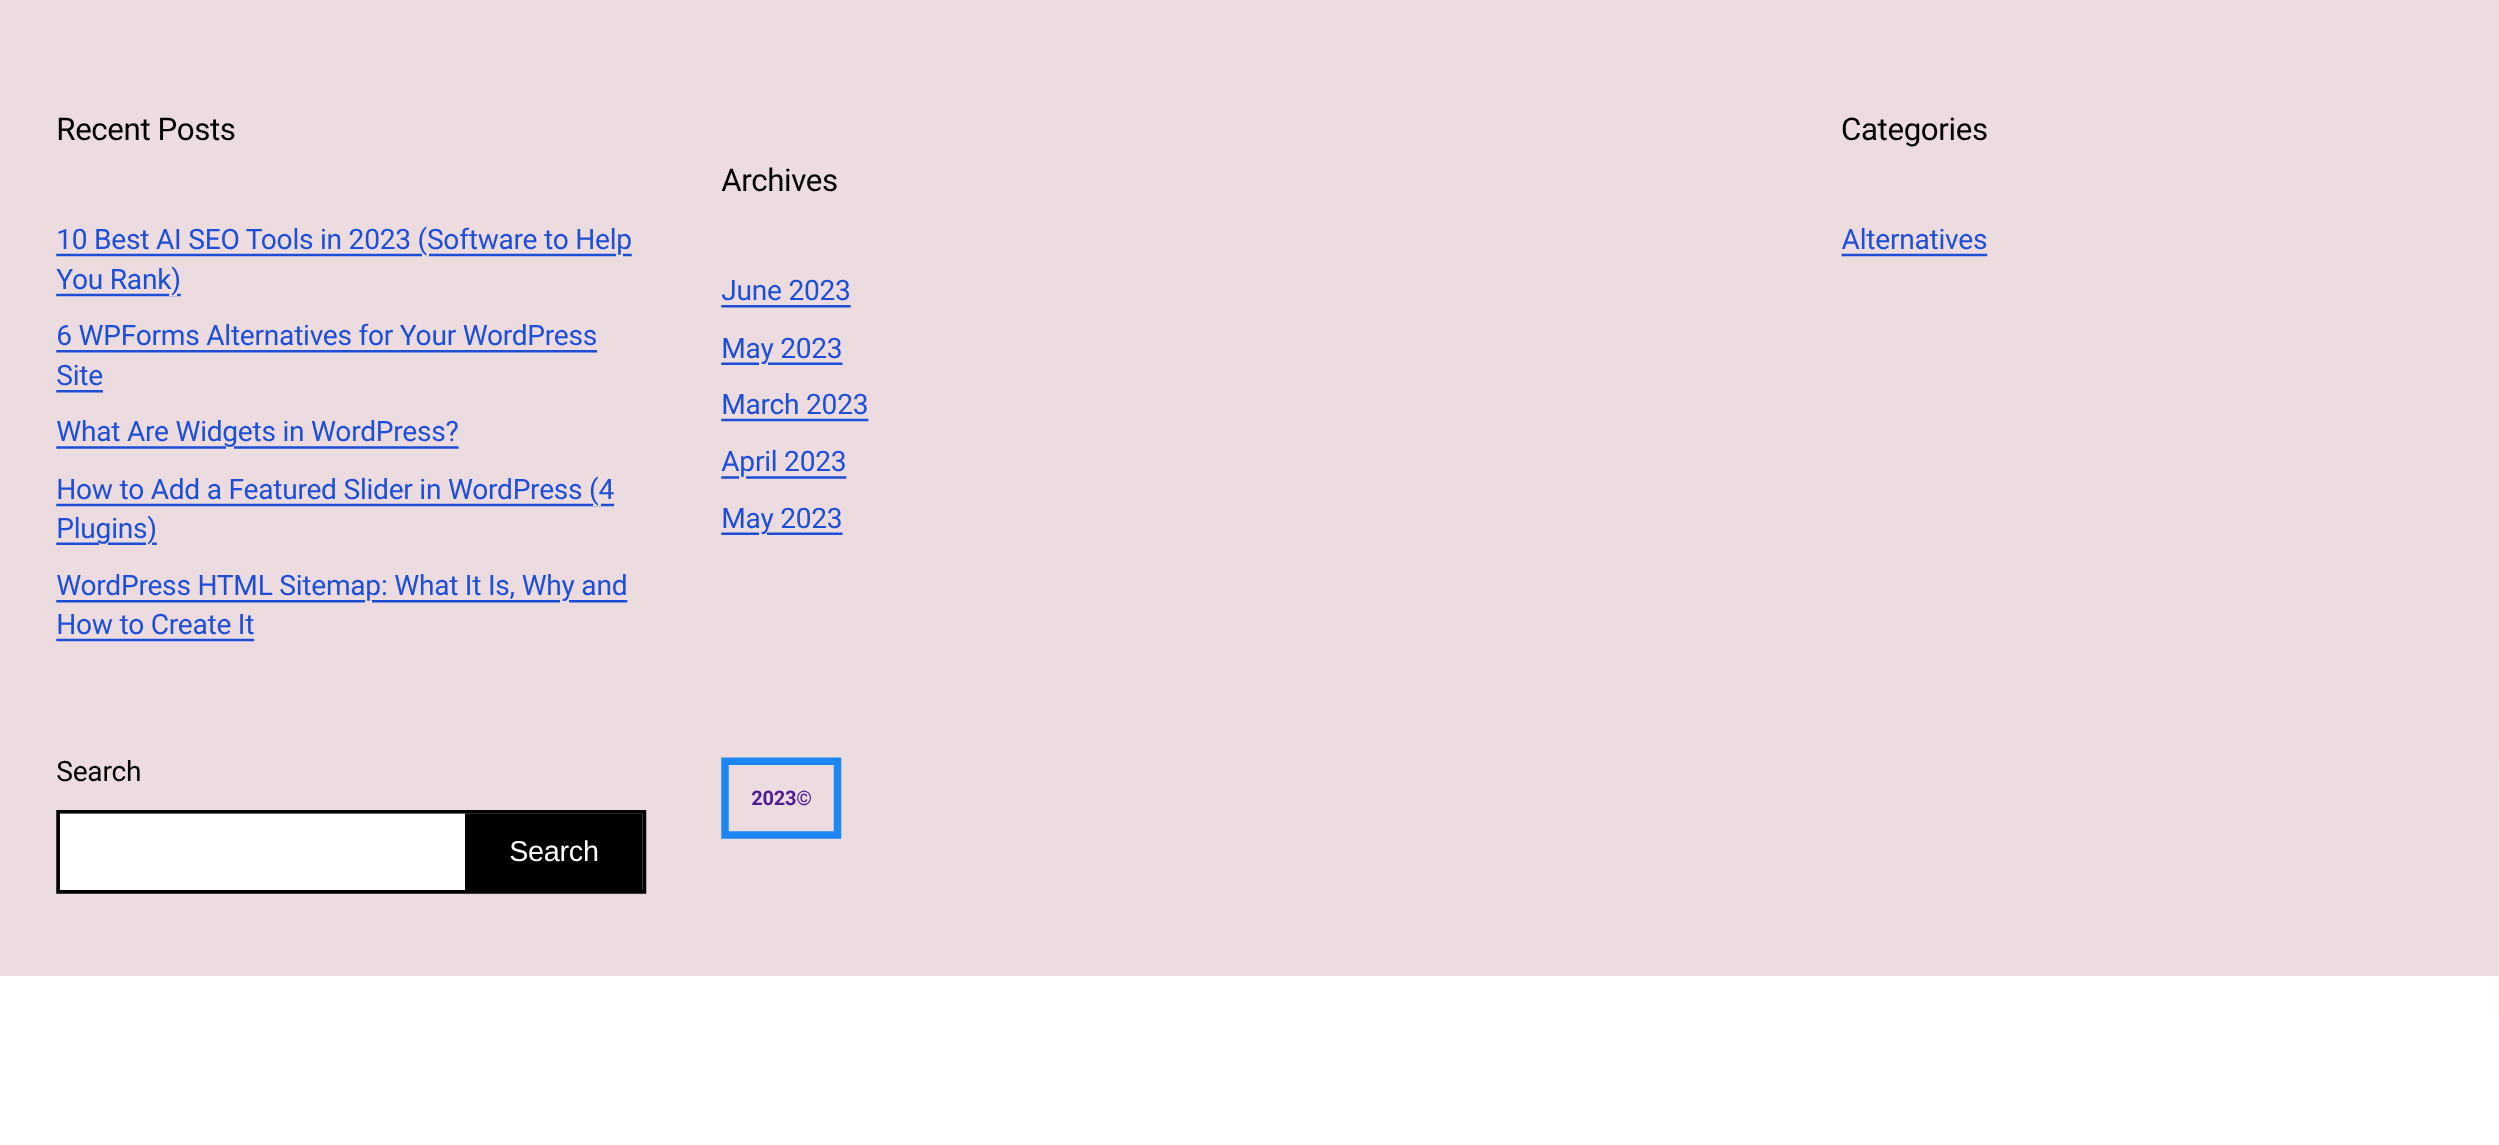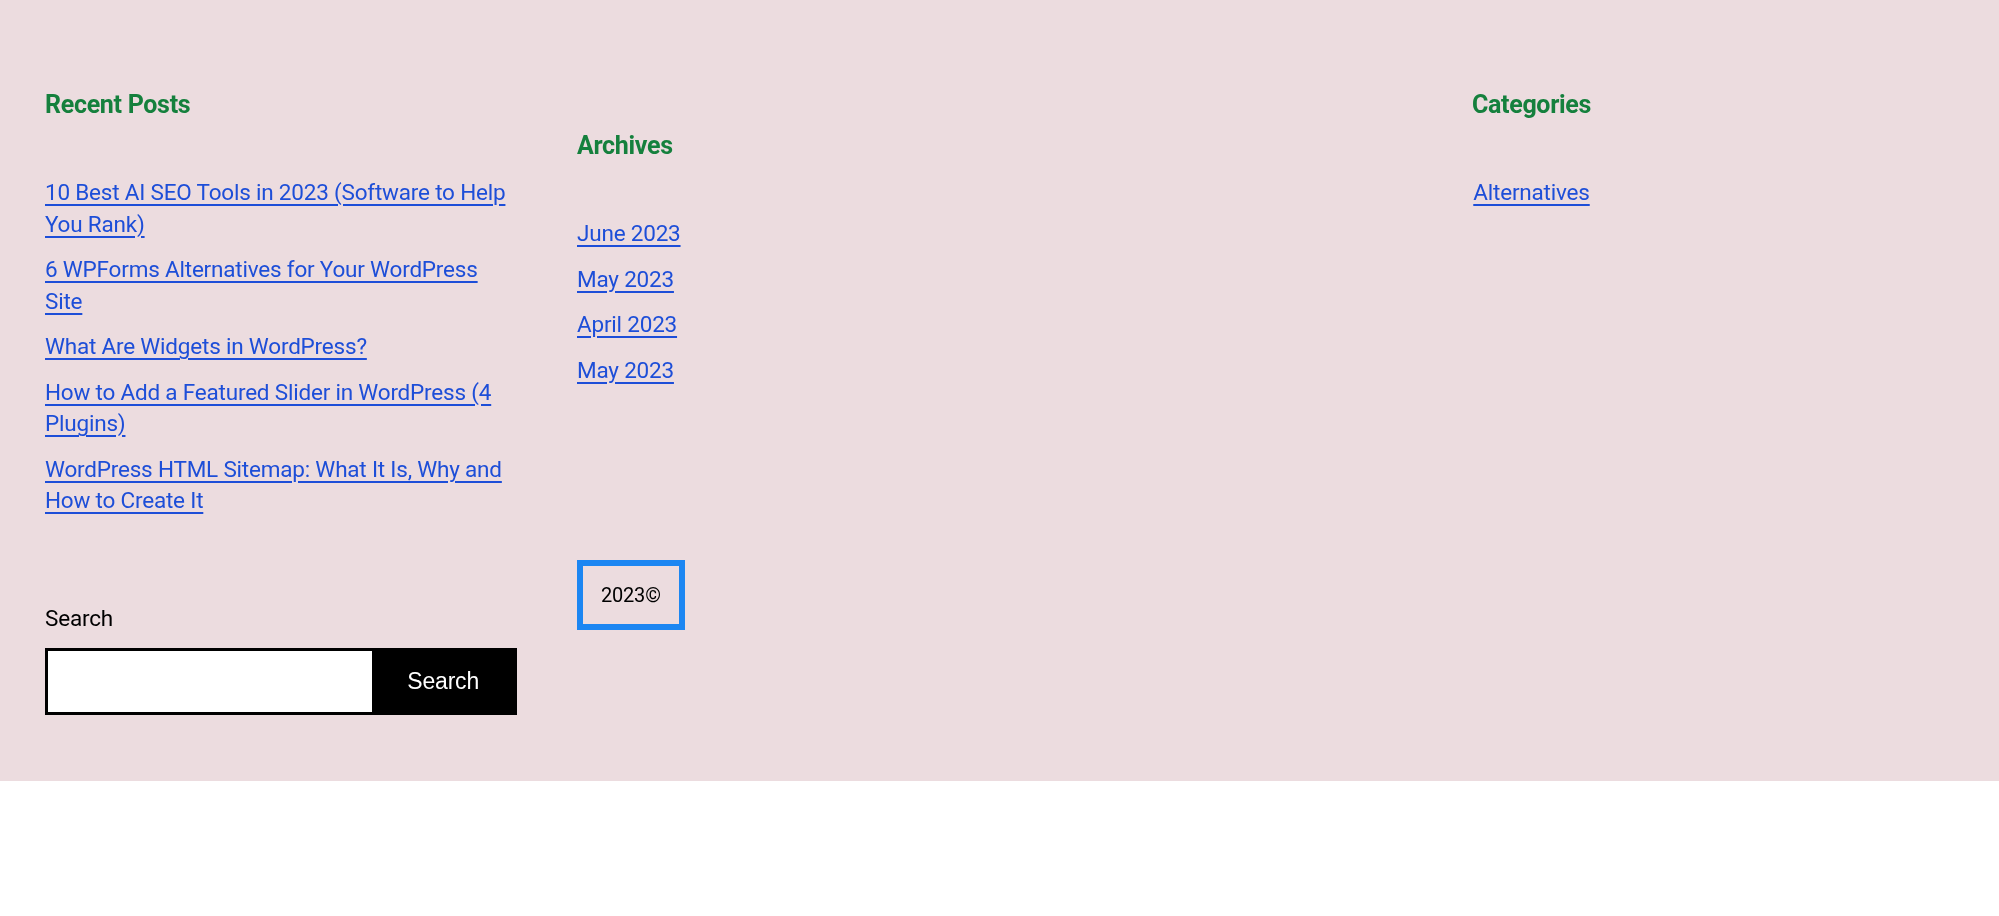--- a/index.html
+++ b/index.html
@@ -27,22 +27,22 @@
     .column-archives {
       flex: 0 0 472px;
       margin-top: 41px;
     }
     .column-categories {
       flex: 1;
       text-align: center;
     }
     .widget-title {
       font-size: 25px;
-      font-weight: 700;
-      color: #15803d;
+      font-weight: 400;
+      color: #000000;
       margin-bottom: 58px;
       letter-spacing: -0.3px;
     }
     .link-list {
       list-style: none;
     }
     .link-list li {
       margin-bottom: 14px;
     }
     .link-list a {
@@ -89,23 +89,23 @@
       cursor: pointer;
       letter-spacing: -0.2px;
     }
     .copyright-box {
       margin-top: 160px;
       border: 6px solid #1c86f2;
       padding: 17px 18px;
       display: inline-block;
     }
     .copyright-text {
-      font-size: 20px;
-      font-weight: 400;
-      color: #000000;
+      font-size: 16px;
+      font-weight: 700;
+      color: #4c1d95;
       letter-spacing: -0.2px;
     }
   </style>
 </head>
 <body>
 
 <div class="footer">
 
   <div class="column column-recent">
     <h2 class="widget-title">Recent Posts</h2>
@@ -124,20 +124,21 @@
         <button class="search-button">Search</button>
       </div>
     </div>
   </div>
 
   <div class="column column-archives">
     <h2 class="widget-title">Archives</h2>
     <ul class="link-list">
       <li><a href="#">June 2023</a></li>
       <li><a href="#">May 2023</a></li>
+      <li><a href="#">March 2023</a></li>
       <li><a href="#">April 2023</a></li>
       <li><a href="#">May 2023</a></li>
     </ul>
 
     <div class="copyright-box">
       <span class="copyright-text">2023©</span>
     </div>
   </div>
 
   <div class="column column-categories">

